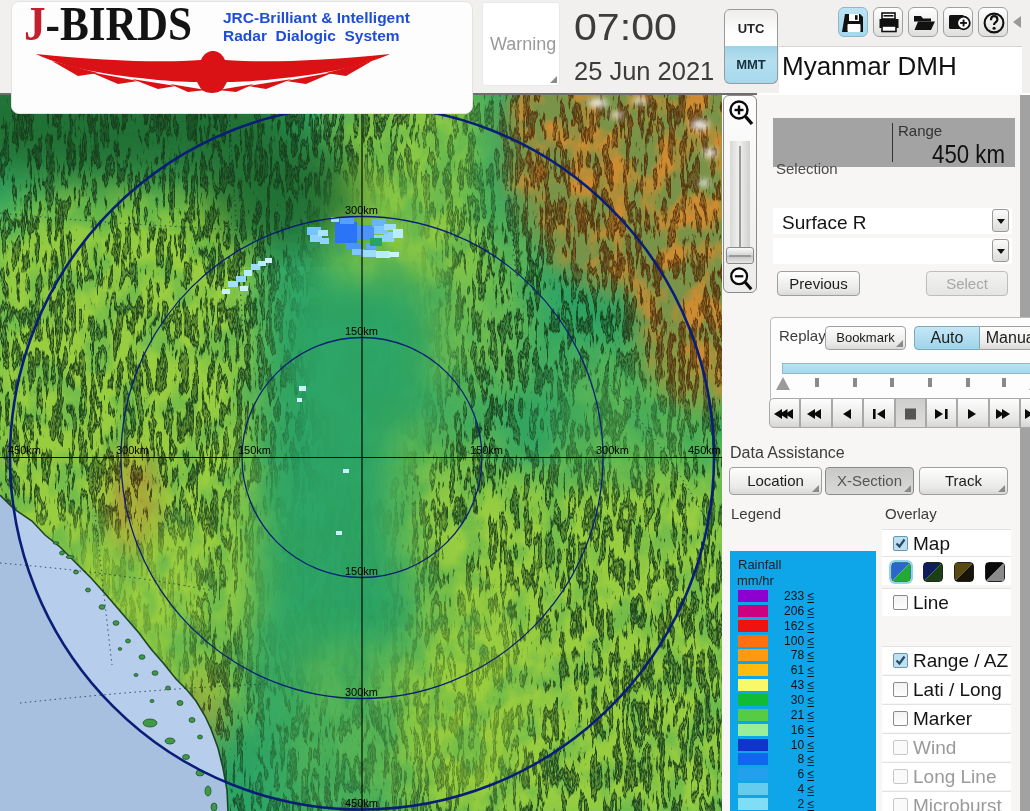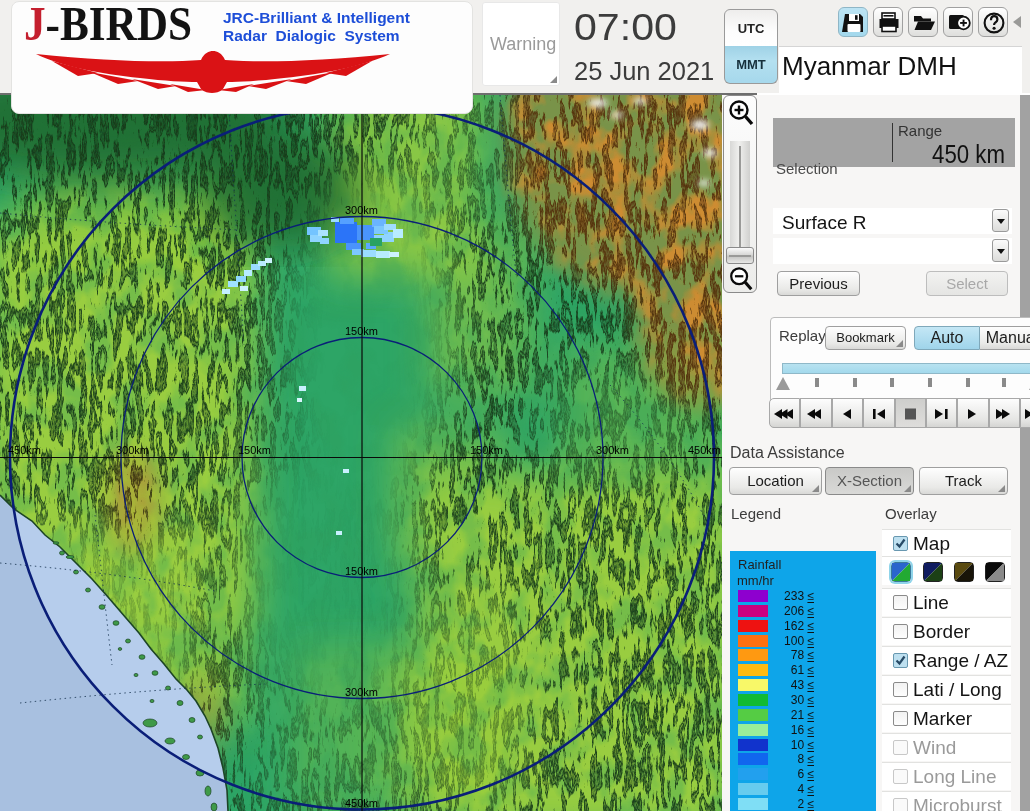--- a/index.html
+++ b/index.html
@@ -564,24 +564,20 @@
         </svg></div>
     <div class="swatch" style="left:103px;"><svg width="18" height="18">
           <path d="M0 0 H18 L0 18 Z" fill="#0a0a0a"></path>
           <path d="M18 0 V18 H0 Z" fill="#8a8a8a"></path>
         </svg></div>
   </div>
   <div class="ovrow" style="top:588px;">
       <div class="cb"></div>
       <div class="lbl">Line</div>
     </div>
-  <div class="ovrow" style="top:617px;">
-      <div class="cb"></div>
-      <div class="lbl">Border</div>
-    </div>
   <div class="ovrow" style="top:646px;">
       <div class="cb on">
         <svg width="13" height="13" viewBox="0 0 13 13" style="position:absolute;left:0;top:0;">
           <path d="M2.5 6.5 L5.5 9.5 L10.5 2.5" fill="none" stroke="#274a66" stroke-width="2.2"></path>
         </svg>
       </div>
       <div class="lbl">Range / AZ</div>
     </div>
   <div class="ovrow" style="top:704px;">
       <div class="cb"></div>

